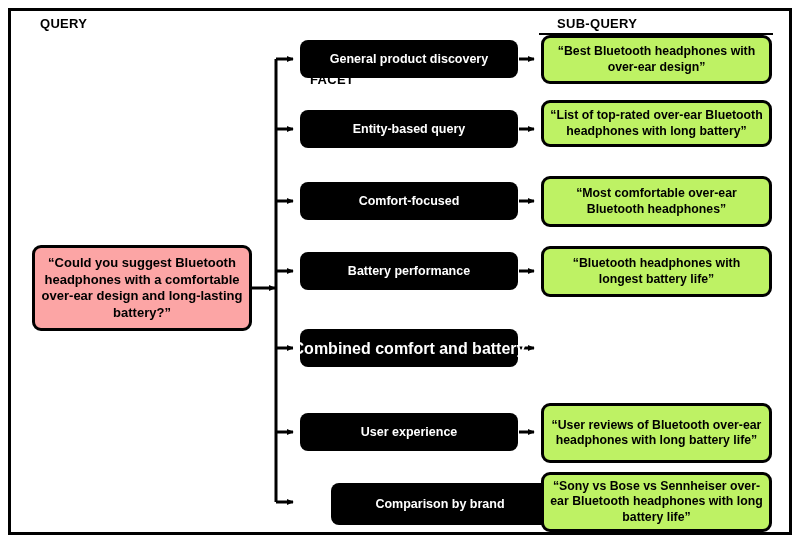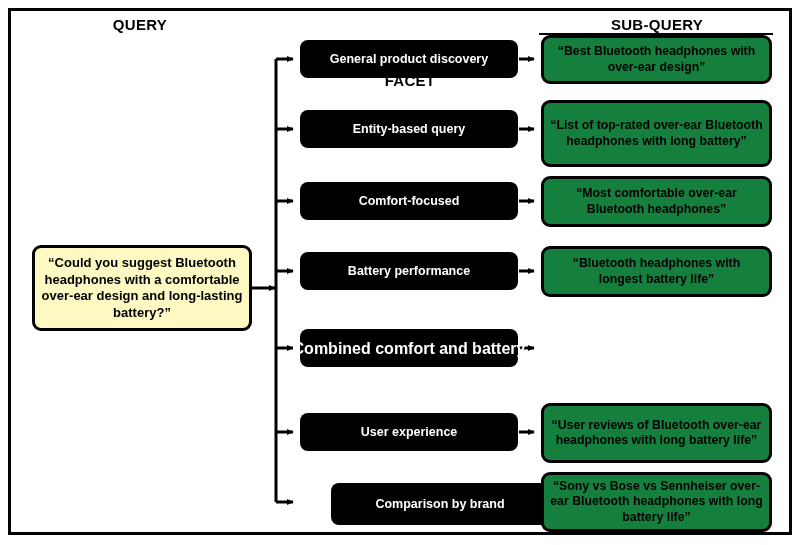--- a/index.html
+++ b/index.html
@@ -28,23 +28,23 @@
     top: 8px;
     width: 784px;
     height: 527px;
     border: 3px solid #000000;
     box-sizing: border-box;
   }
 
   
   .col-header {
     position: absolute;
-    text-align: center;
-    font-weight: bold;
-    font-size: 15px;
+    text-align: left;
+    font-weight: bold;
+    font-size: 13px;
     letter-spacing: 0.3px;
     color: #000000;
     white-space: nowrap;
   }
   #hdr-query  { left: 40px;  top: 16px; width: 200px; }
   #hdr-facet  { left: 310px; top: 32px; width: 200px; margin-top: 40px; }
   #hdr-sub    { left: 557px; top: 16px; width: 200px; }
 
   
   .hdr-rule {
@@ -58,21 +58,21 @@
 
   
   #query-box {
     position: absolute;
     left: 32px;
     top: 245px;
     width: 220px;
     height: 86px;
     border: 3px solid #000000;
     border-radius: 9px;
-    background: #fef9c3;
+    background: #fca5a5;
     box-sizing: border-box;
     display: flex;
     align-items: center;
     justify-content: center;
   }
   #query-box .qtext {
     font-weight: bold;
     font-size: 13px;
     line-height: 16.5px;
     text-align: center;
@@ -101,21 +101,21 @@
     padding: 0 5px;
     white-space: nowrap;
   }
   .facet-box.tight .ftext { font-size: 16px; padding: 0 3px; }
 
   
   .sub-box {
     position: absolute;
     left: 541px;
     width: 231px;
-    background: #15803d;
+    background: #bef264;
     border: 3px solid #000000;
     border-radius: 9px;
     box-sizing: border-box;
     display: flex;
     align-items: center;
     justify-content: center;
   }
   .sub-box .stext {
     color: #000000;
     font-weight: bold;
@@ -197,21 +197,21 @@
   <div class="facet-box" style="top:413px; height:38px;">
     <div class="ftext">User experience</div>
   </div>
   <div class="facet-box" style="top:483px; height:42px;margin-left:31px;">
     <div class="ftext">Comparison by brand</div>
   </div>
 
   <div class="sub-box" style="top:35px;  height:49px;">
     <div class="stext">“Best Bluetooth headphones with over-ear design”</div>
   </div>
-  <div class="sub-box" style="top:100px; height:67px;">
+  <div class="sub-box" style="top:100px; height:47px;">
     <div class="stext">“List of top-rated over-ear Bluetooth headphones with long battery”</div>
   </div>
   <div class="sub-box" style="top:176px; height:51px;">
     <div class="stext">“Most comfortable over-ear Bluetooth headphones”</div>
   </div>
   <div class="sub-box" style="top:246px; height:51px;">
     <div class="stext">“Bluetooth headphones with longest battery life”</div>
   </div>
   <div class="sub-box" style="top:403px; height:60px;justify-content:flex-end;">
     <div class="stext">“User reviews of Bluetooth over-ear headphones with long battery life”</div>

